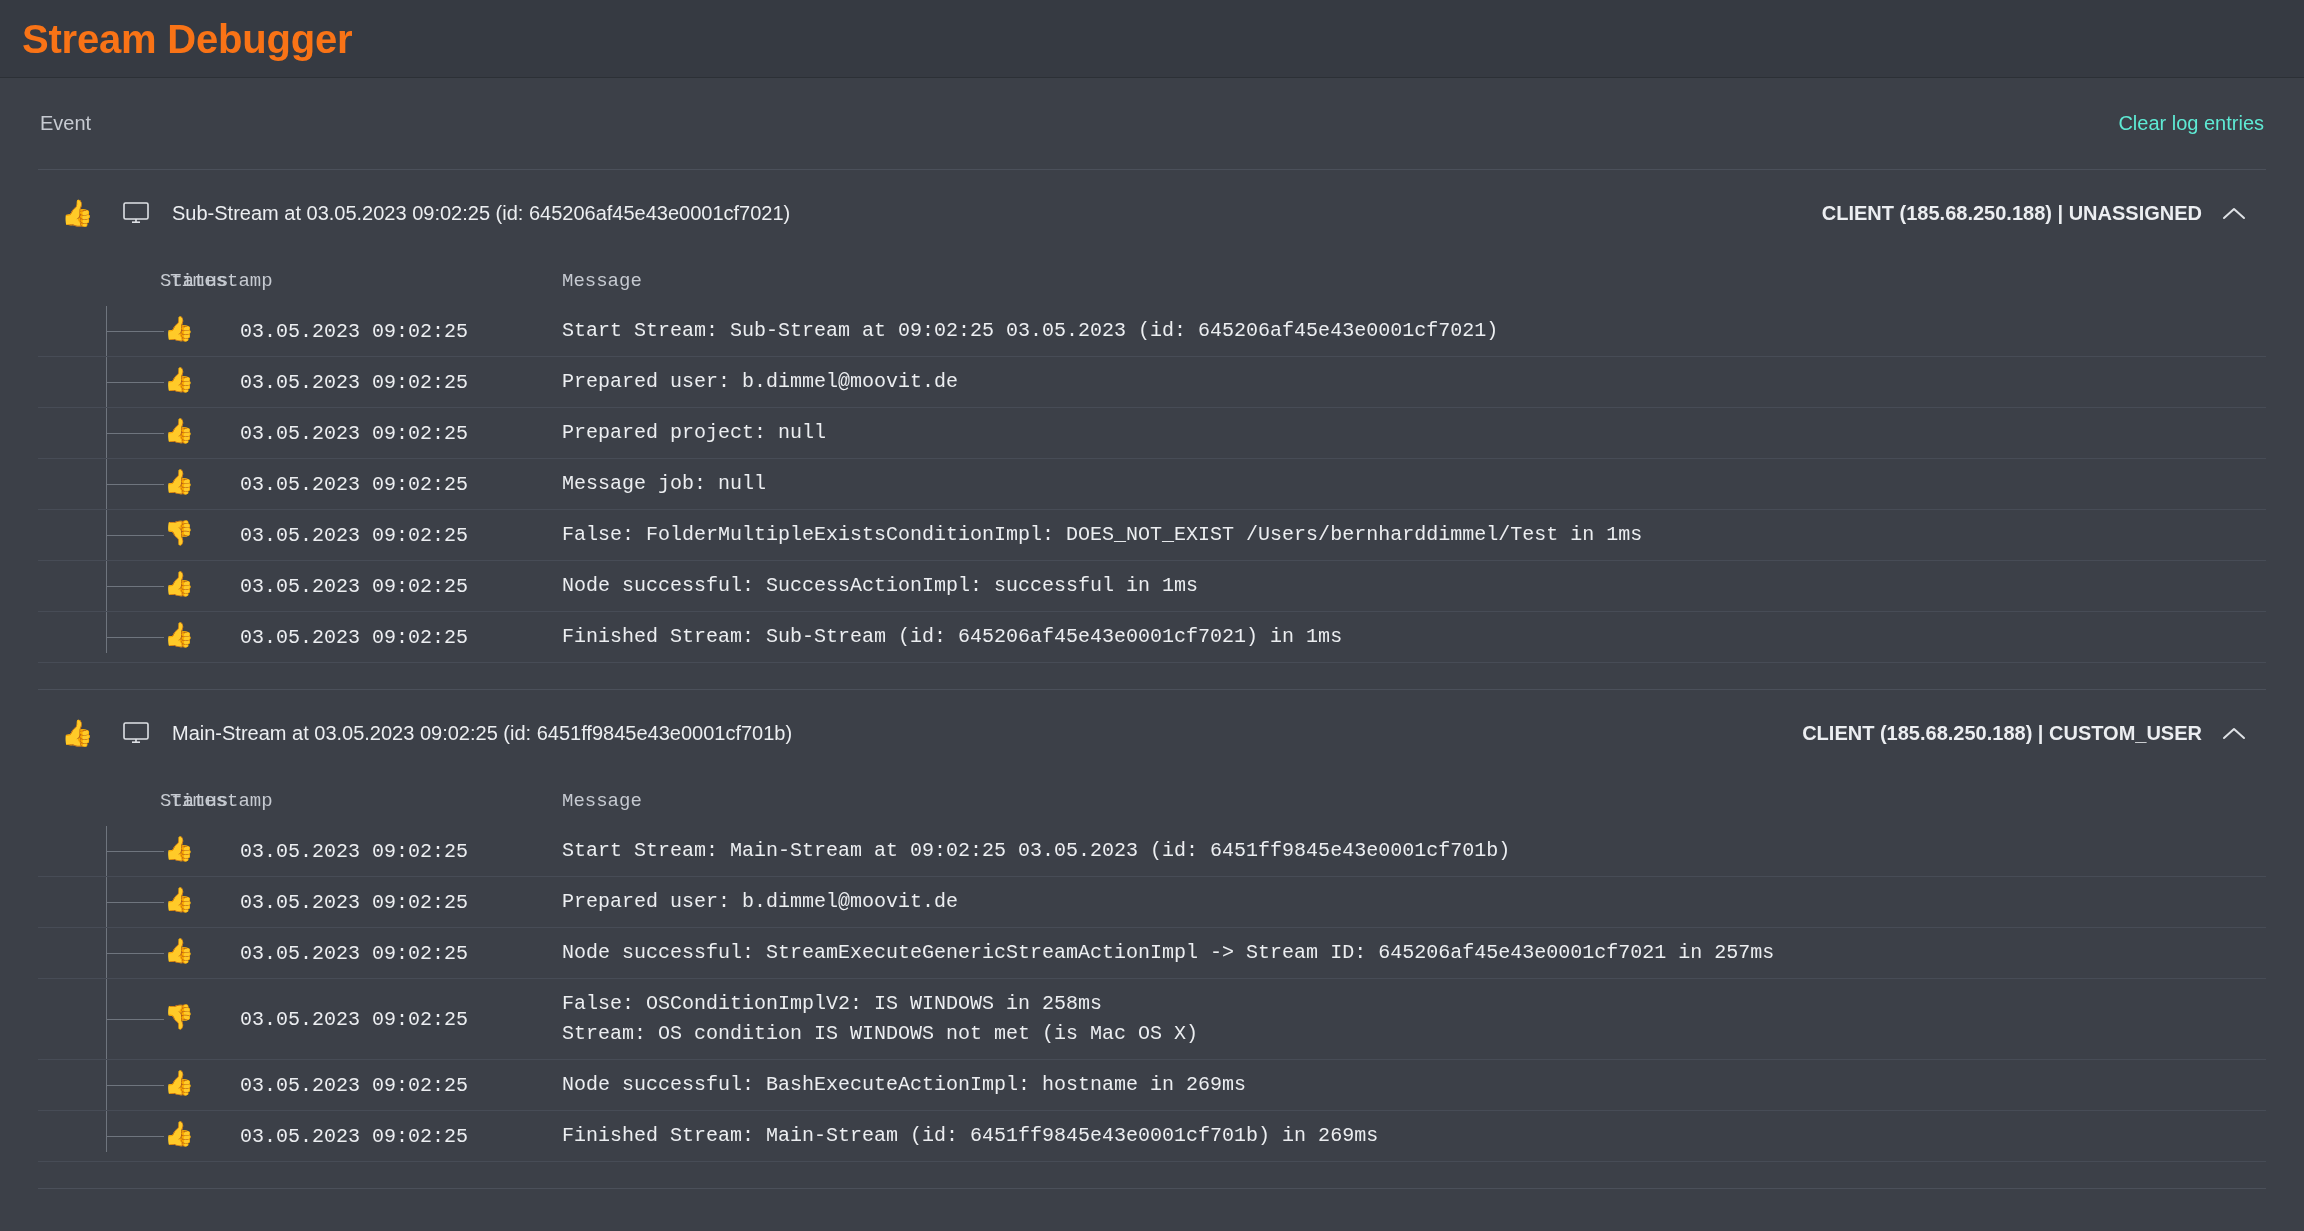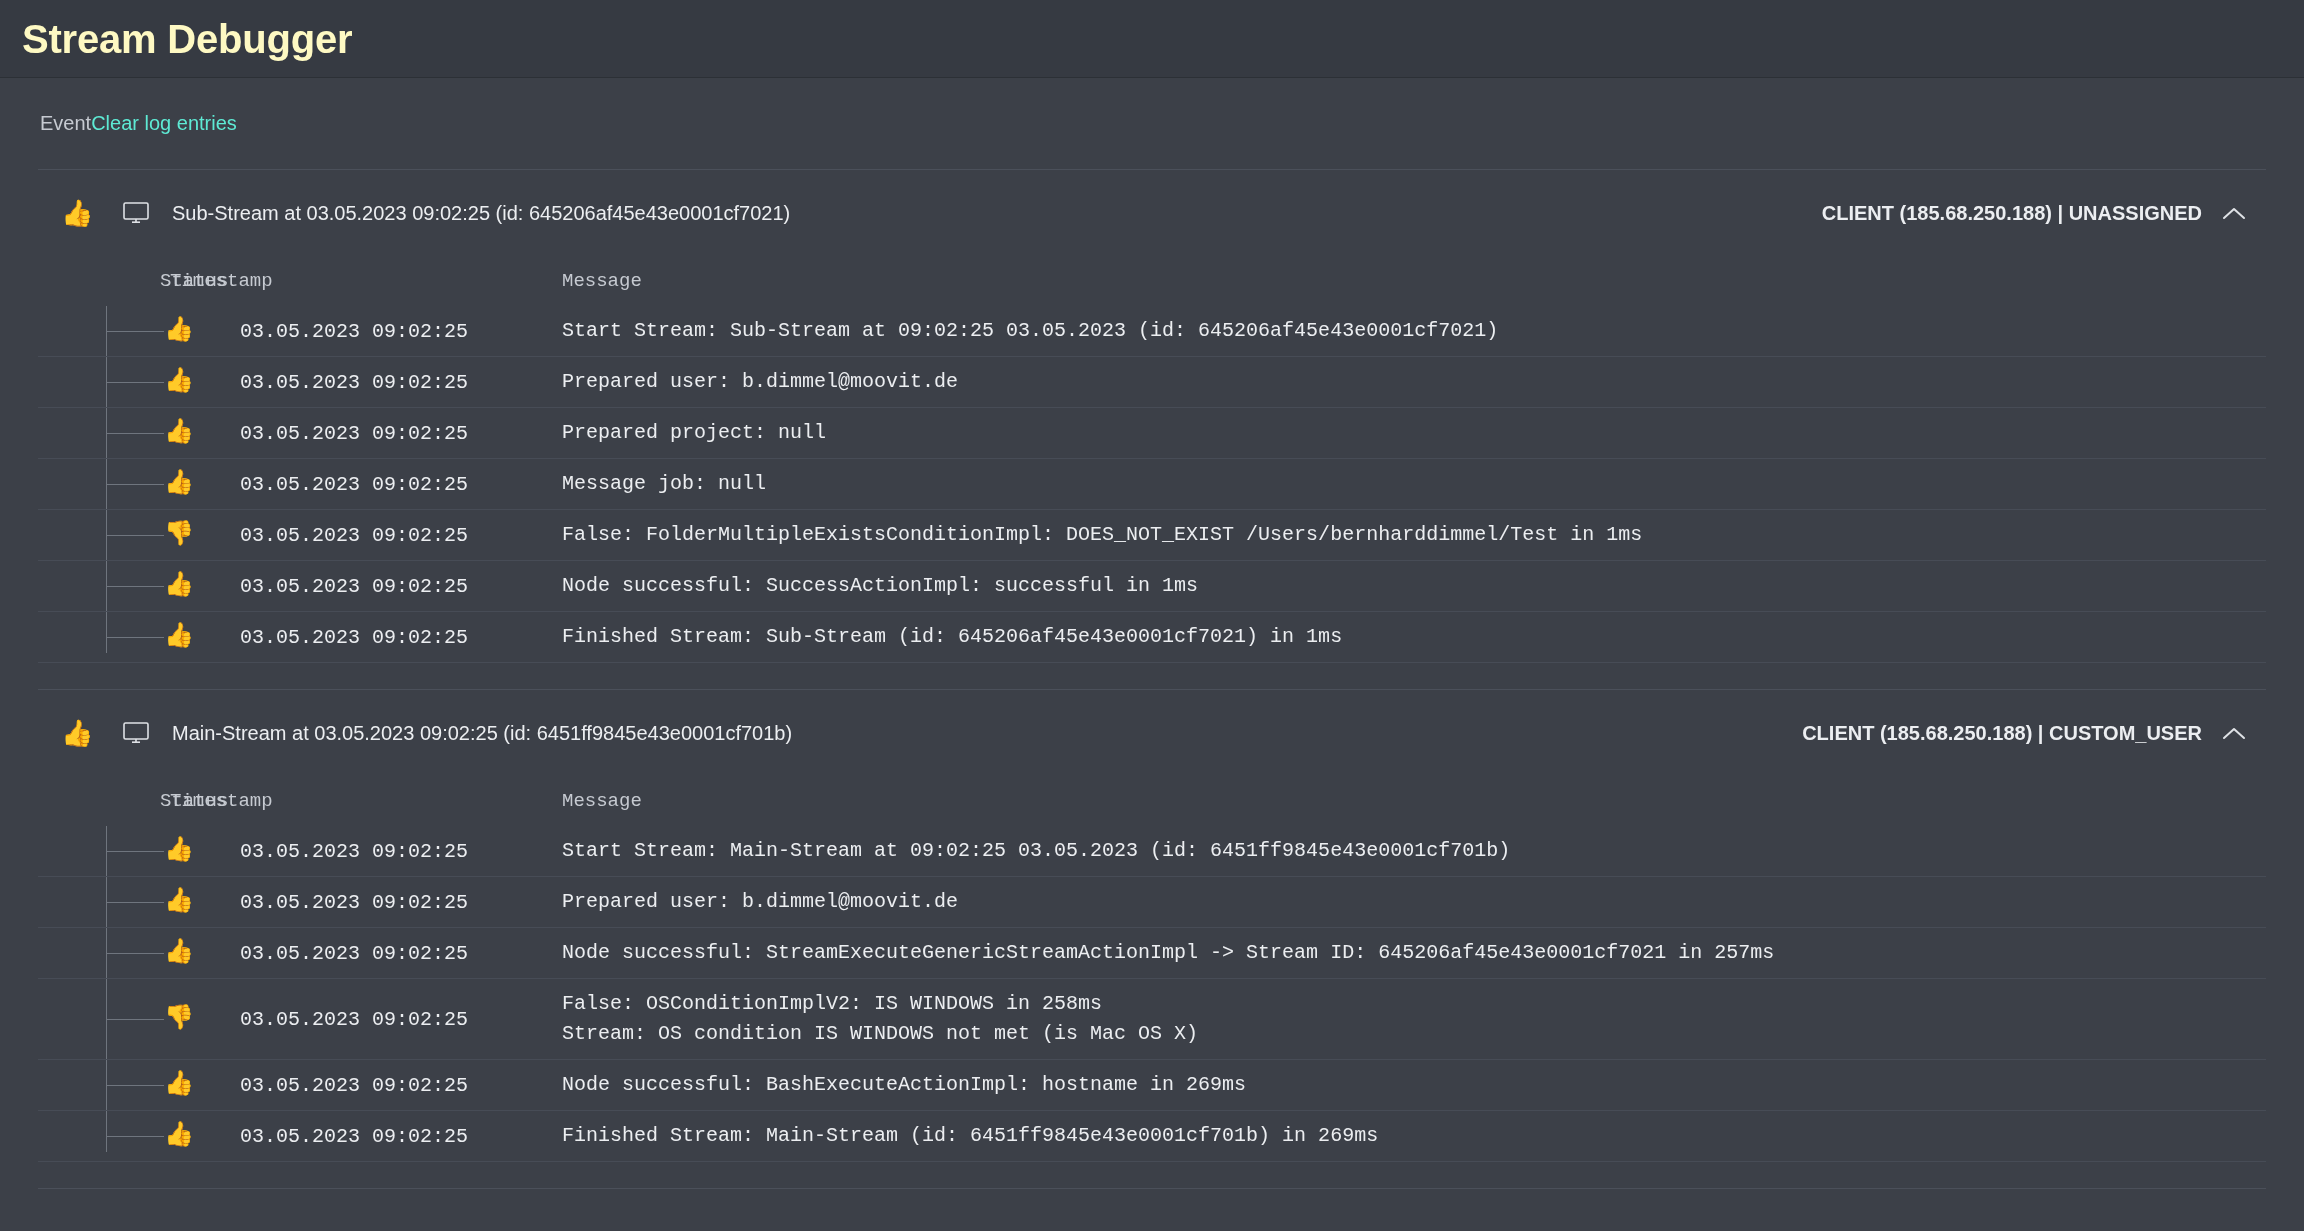--- a/index.html
+++ b/index.html
@@ -22,34 +22,35 @@
     height: 78px;
     background: #363a42;
     display: flex;
     align-items: center;
     padding: 0 22px;
     border-bottom: 1px solid #2c3036;
   }
   .app-title {
     font-size: 40px;
     font-weight: bold;
-    color: #fef9c3;
+    color: #f97316;
     letter-spacing: -0.2px;
     line-height: 1;
   }
 
   
   .content {
     background: #3c4048;
     padding: 0 38px;
   }
 
   .list-header {
     display: flex;
     align-items: center;
+    justify-content: space-between;
     height: 92px;
     border-bottom: 1px solid #4b505a;
   }
   .list-header .col-event {
     font-size: 20px;
     color: #c6cad1;
     padding-left: 2px;
   }
   .clear-link {
     font-size: 20px;

